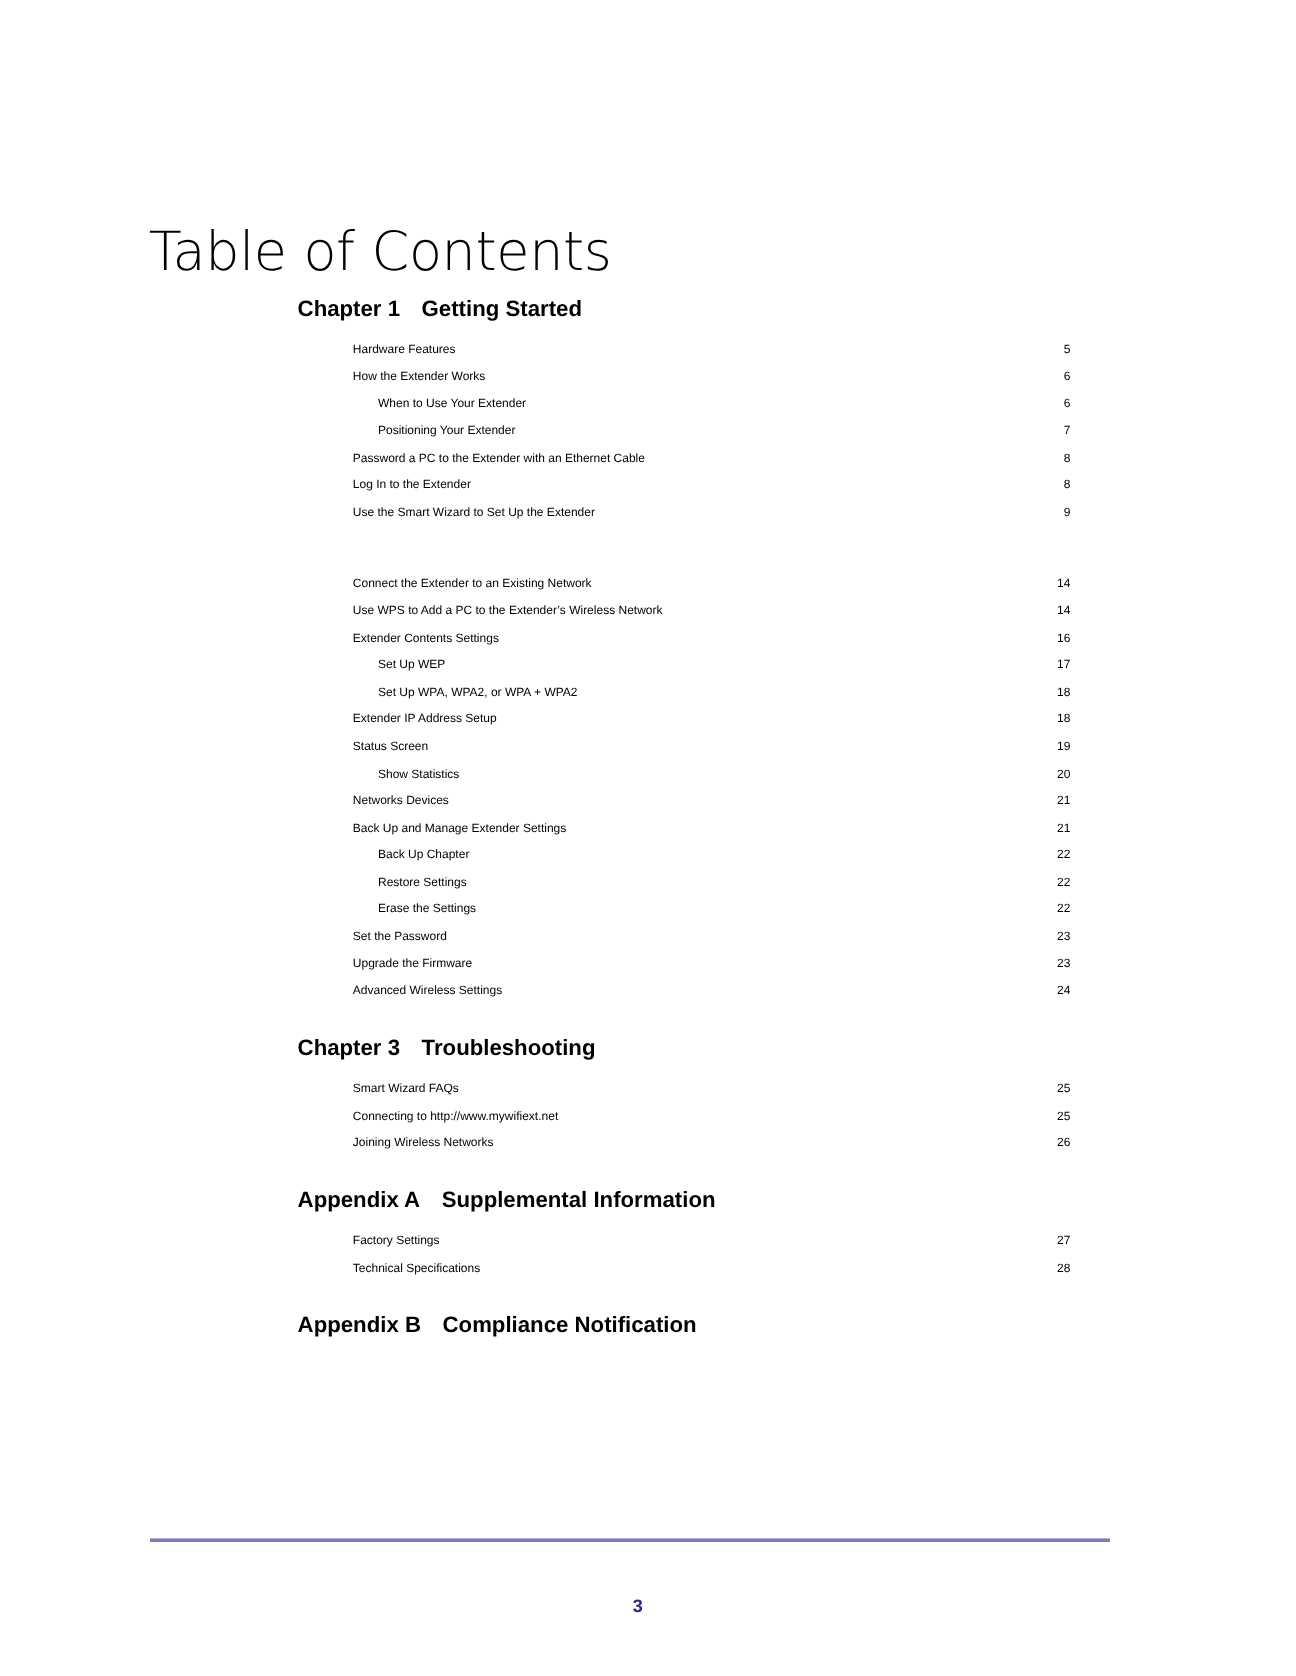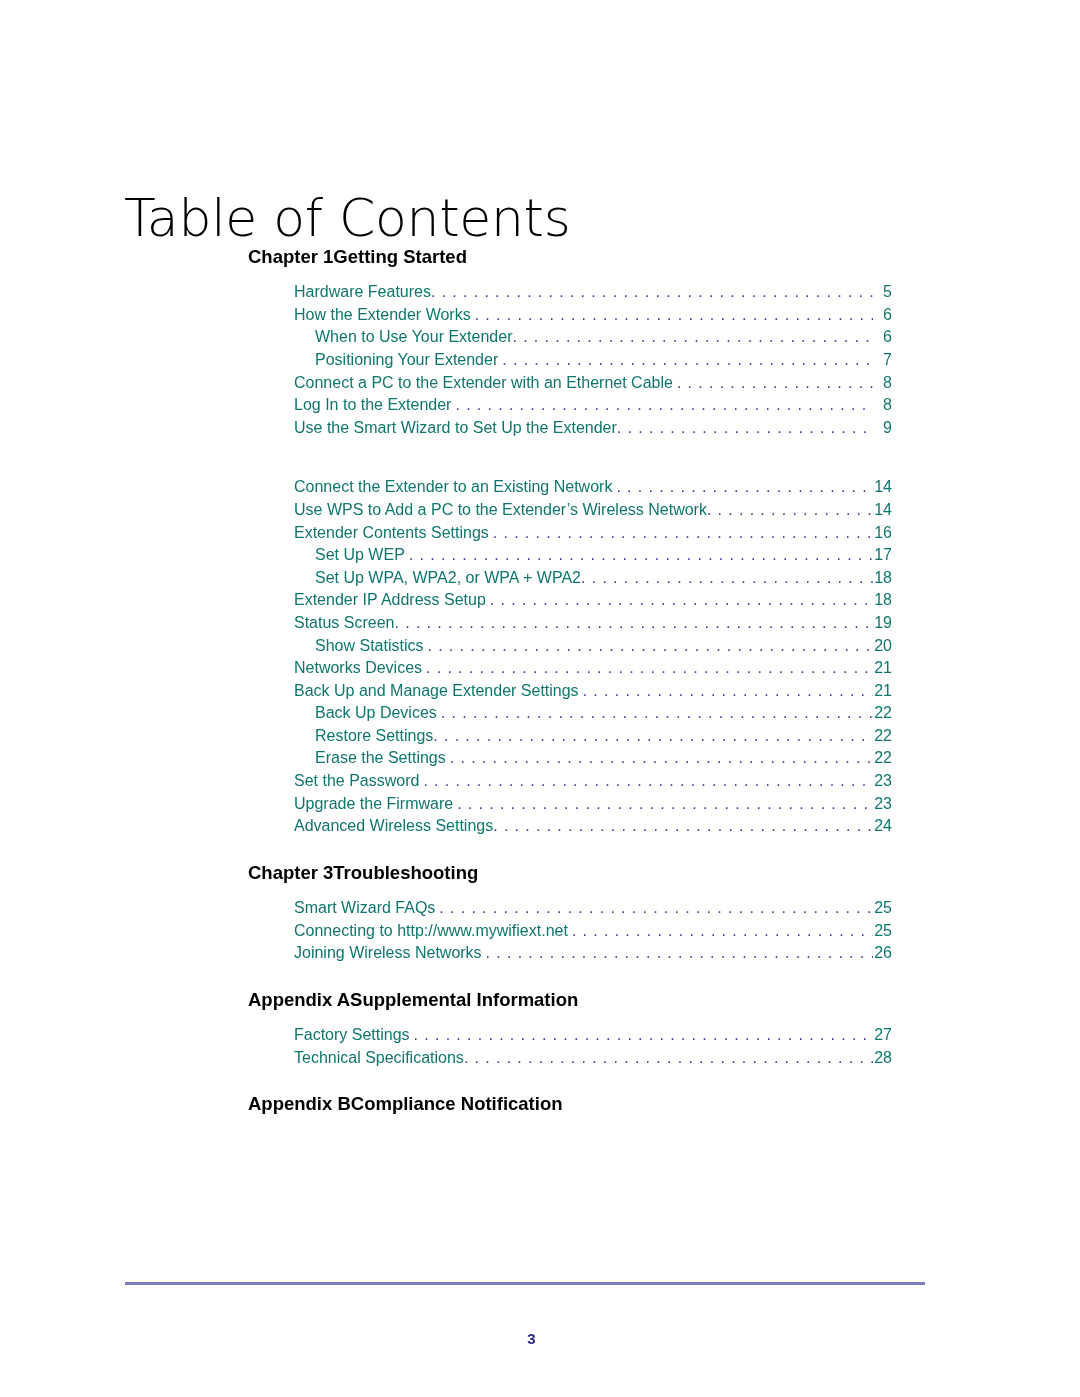--- a/index.html
+++ b/index.html
@@ -22,21 +22,21 @@
     height: 1397px;
   }
 
   
   .doc-title {
     position: absolute;
     left: 124px;
     top: 157px;
     font-family: "DejaVu Sans", sans-serif;
     font-weight: 300;
-    font-size: 52px;
+    font-size: 45px;
     letter-spacing: -0.3px;
     color: #000000;
     line-height: 1;
     white-space: nowrap;
   }
 
   
   .toc {
     position: absolute;
     left: 248px;
@@ -50,34 +50,35 @@
     font-size: 18.5px;
     color: #000000;
     white-space: nowrap;
     line-height: 1.2;
   }
   .chapter-heading .ch-label {
     display: inline;
   }
   .chapter-heading .ch-title {
     display: inline;
+    margin-left: 18px;
   }
 
   .entries {
     margin: 0;
     padding: 0;
     list-style: none;
   }
 
   .entry {
     display: flex;
     align-items: baseline;
     font-family: "Liberation Sans", sans-serif;
-    font-size: 16px;
-    color: #0f766e;
+    font-size: 10px;
+    color: #000000;
     line-height: 22.6px;
     white-space: nowrap;
     justify-content: space-between;
   }
   .entry.level-1 { padding-left: 46px; }
   .entry.level-2 { padding-left: 67px; }
 
   .entry .e-text {
     flex: 0 0 auto;
   }
@@ -153,21 +154,21 @@
           <span class="e-text">When to Use Your Extender</span>
           <span class="e-leader"></span>
           <span class="e-page">6</span>
         </li>
         <li class="entry level-2">
           <span class="e-text">Positioning Your Extender</span>
           <span class="e-leader"></span>
           <span class="e-page">7</span>
         </li>
         <li class="entry level-1">
-          <span class="e-text">Connect a PC to the Extender with an Ethernet Cable</span>
+          <span class="e-text">Password a PC to the Extender with an Ethernet Cable</span>
           <span class="e-leader"></span>
           <span class="e-page">8</span>
         </li>
         <li class="entry level-1">
           <span class="e-text">Log In to the Extender</span>
           <span class="e-leader"></span>
           <span class="e-page">8</span>
         </li>
         <li class="entry level-1 tight">
           <span class="e-text">Use the Smart Wizard to Set Up the Extender</span>
@@ -222,21 +223,21 @@
           <span class="e-text">Networks Devices</span>
           <span class="e-leader"></span>
           <span class="e-page">21</span>
         </li>
         <li class="entry level-1">
           <span class="e-text">Back Up and Manage Extender Settings</span>
           <span class="e-leader"></span>
           <span class="e-page">21</span>
         </li>
         <li class="entry level-2">
-          <span class="e-text">Back Up Devices</span>
+          <span class="e-text">Back Up Chapter</span>
           <span class="e-leader"></span>
           <span class="e-page">22</span>
         </li>
         <li class="entry level-2 tight">
           <span class="e-text">Restore Settings</span>
           <span class="e-leader"></span>
           <span class="e-page">22</span>
         </li>
         <li class="entry level-2">
           <span class="e-text">Erase the Settings</span>

